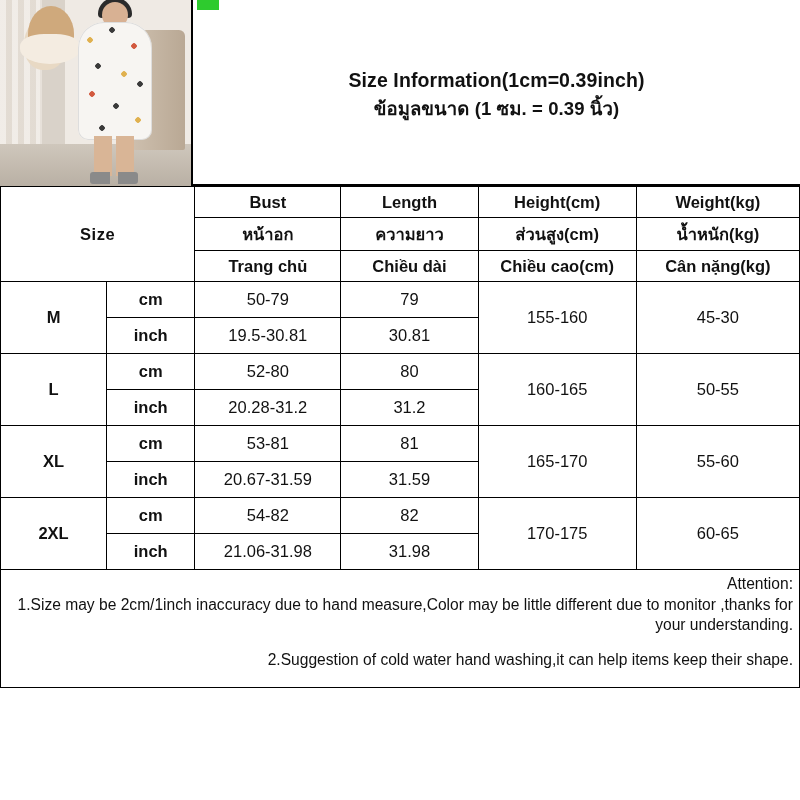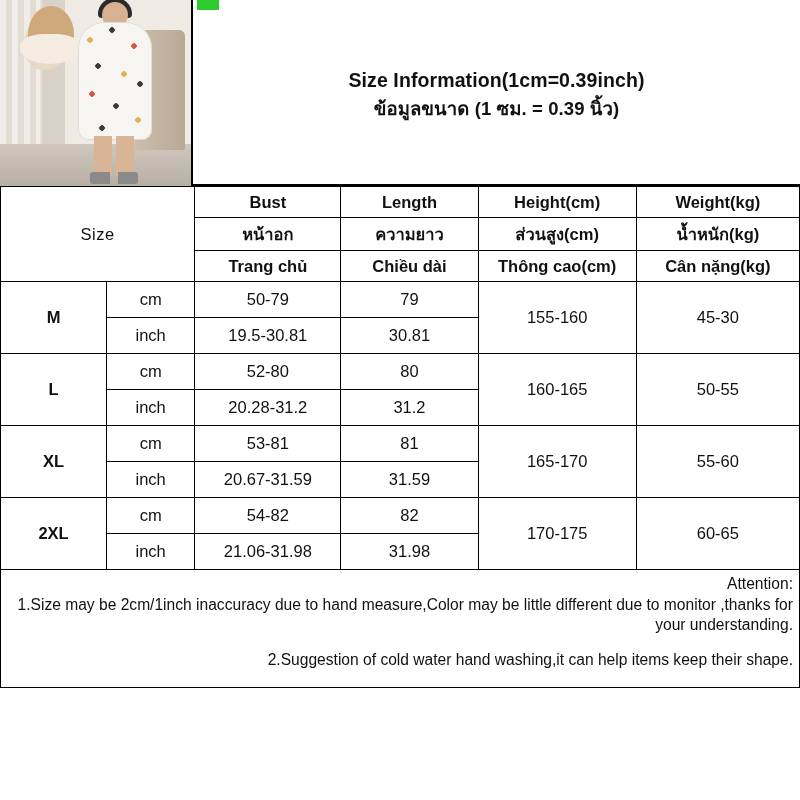--- a/index.html
+++ b/index.html
@@ -134,26 +134,26 @@
   col.c1 { width: 106px; }
   col.c2 { width: 88px; }
   col.c3 { width: 146px; }
   col.c4 { width: 137px; }
   col.c5 { width: 158px; }
   col.c6 { width: 163px; }
 
   .hdr-label { font-weight: bold; font-size: 16.5px; }
   .hdr-left { text-align: left; padding-left: 10px; }
   .size-word {
-    font-weight: normal;
+    font-weight: bold;
     font-size: 27px;
     letter-spacing: .5px;
   }
   .sz { font-weight: bold; font-size: 18px; }
-  .unit { font-weight: normal; font-size: 16px; }
+  .unit { font-weight: bold; font-size: 16px; }
   .val { font-size: 17px; }
   .rowh { height: 36px; }
   .hrow { height: 31px; }
 
   
   .attention {
     border: 1.5px solid #000;
     border-top: none;
     width: 800px;
     padding: 4px 6px 6px 15px;
@@ -217,21 +217,21 @@
       </tr>
       <tr class="hrow">
         <td class="hdr-label">หน้าอก</td>
         <td class="hdr-label">ความยาว</td>
         <td class="hdr-label">ส่วนสูง(cm)</td>
         <td class="hdr-label">น้ำหนัก(kg)</td>
       </tr>
       <tr class="hrow">
         <td class="hdr-label hdr-left">Trang chủ</td>
         <td class="hdr-label">Chiều dài</td>
-        <td class="hdr-label">Thông cao(cm)</td>
+        <td class="hdr-label">Chiều cao(cm)</td>
         <td class="hdr-label">Cân nặng(kg)</td>
       </tr>
 
       <tr class="rowh">
         <td rowspan="2" class="sz">M</td>
         <td class="unit">cm</td>
         <td class="val">50-79</td>
         <td class="val">79</td>
         <td rowspan="2" class="val">155-160</td>
         <td rowspan="2" class="val">45-30</td>

